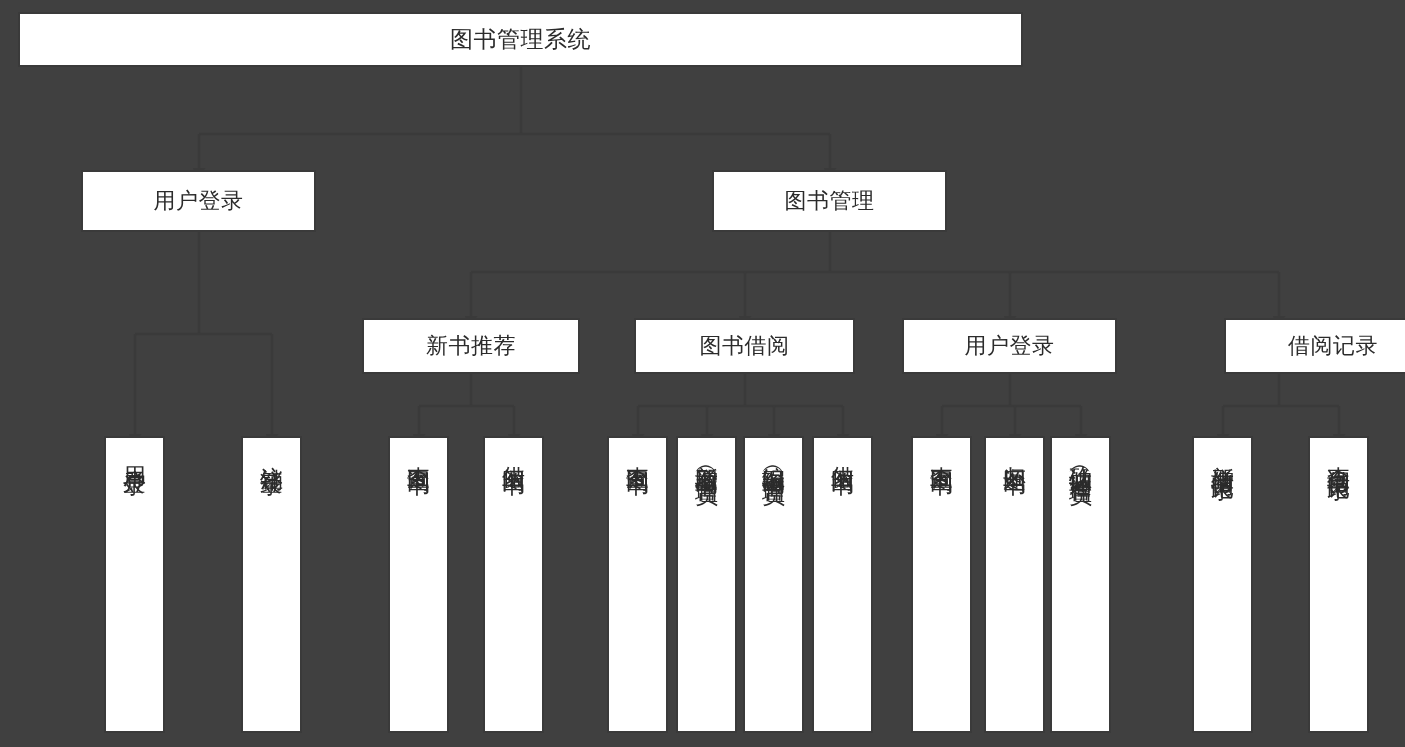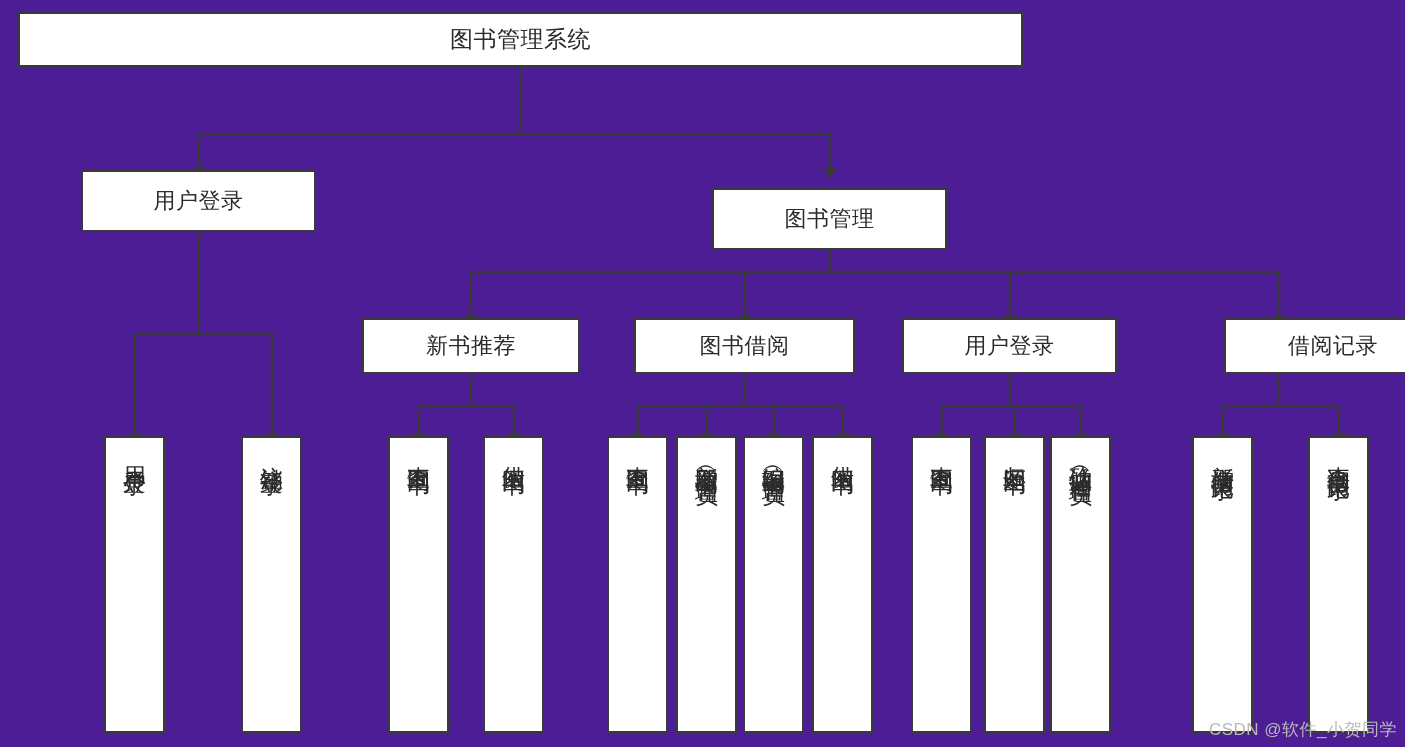--- a/index.html
+++ b/index.html
@@ -8,21 +8,21 @@
     padding: 0;
     background: #ffffff;
   }
   body {
     font-family: "Liberation Sans", "DejaVu Sans", sans-serif;
   }
   #diagram-root {
     position: relative;
     width: 1405px;
     height: 747px;
-    background: #4c1d95;
+    background: #404040;
     overflow: hidden;
   }
   #edge-layer {
     position: absolute;
     left: 0;
     top: 0;
     width: 1405px;
     height: 747px;
     pointer-events: none;
   }
@@ -122,21 +122,21 @@
       </g>
   </svg>
 
   <div id="node-layer">
       <div class="node node-root" style="left: 18px; top: 12px; width: 1005px; height: 55px;">
         <span class="node-label">图书管理系统</span>
       </div>
       <div class="node node-branch" style="left: 81px; top: 170px; width: 235px; height: 62px;">
         <span class="node-label">用户登录</span>
       </div>
-      <div class="node node-branch" style="left: 712px; top: 170px; width: 235px; height: 62px; margin-top: 18px;">
+      <div class="node node-branch" style="left: 712px; top: 170px; width: 235px; height: 62px;">
         <span class="node-label">图书管理</span>
       </div>
       <div class="node node-branch" style="left: 362px; top: 318px; width: 218px; height: 56px;">
         <span class="node-label">新书推荐</span>
       </div>
       <div class="node node-branch" style="left: 634px; top: 318px; width: 221px; height: 56px; justify-content: center;">
         <span class="node-label">图书借阅</span>
       </div>
       <div class="node node-branch" style="left: 902px; top: 318px; width: 215px; height: 56px;">
         <span class="node-label">用户登录</span>
@@ -178,14 +178,13 @@
         <span class="node-label">确认归还（管理员）</span>
       </div>
       <div class="node node-leaf" style="left: 1192px; top: 436px; width: 61px; height: 297px;">
         <span class="node-label">新增借阅记录</span>
       </div>
       <div class="node node-leaf" style="left: 1308px; top: 436px; width: 61px; height: 297px;">
         <span class="node-label">查询借阅记录</span>
       </div>
     </div>
 
-  <div id="watermark">CSDN @软件_小贺同学</div>
 </div>
 
 </body></html>

